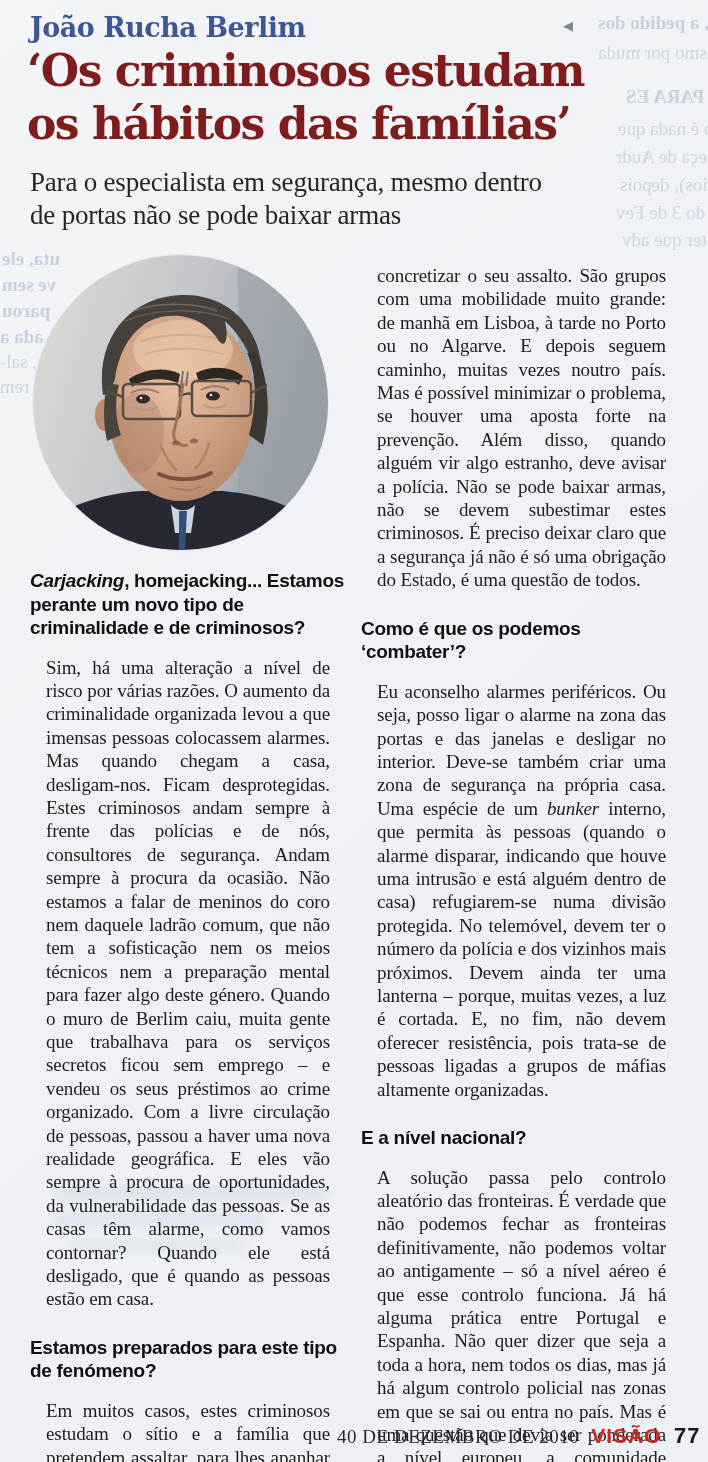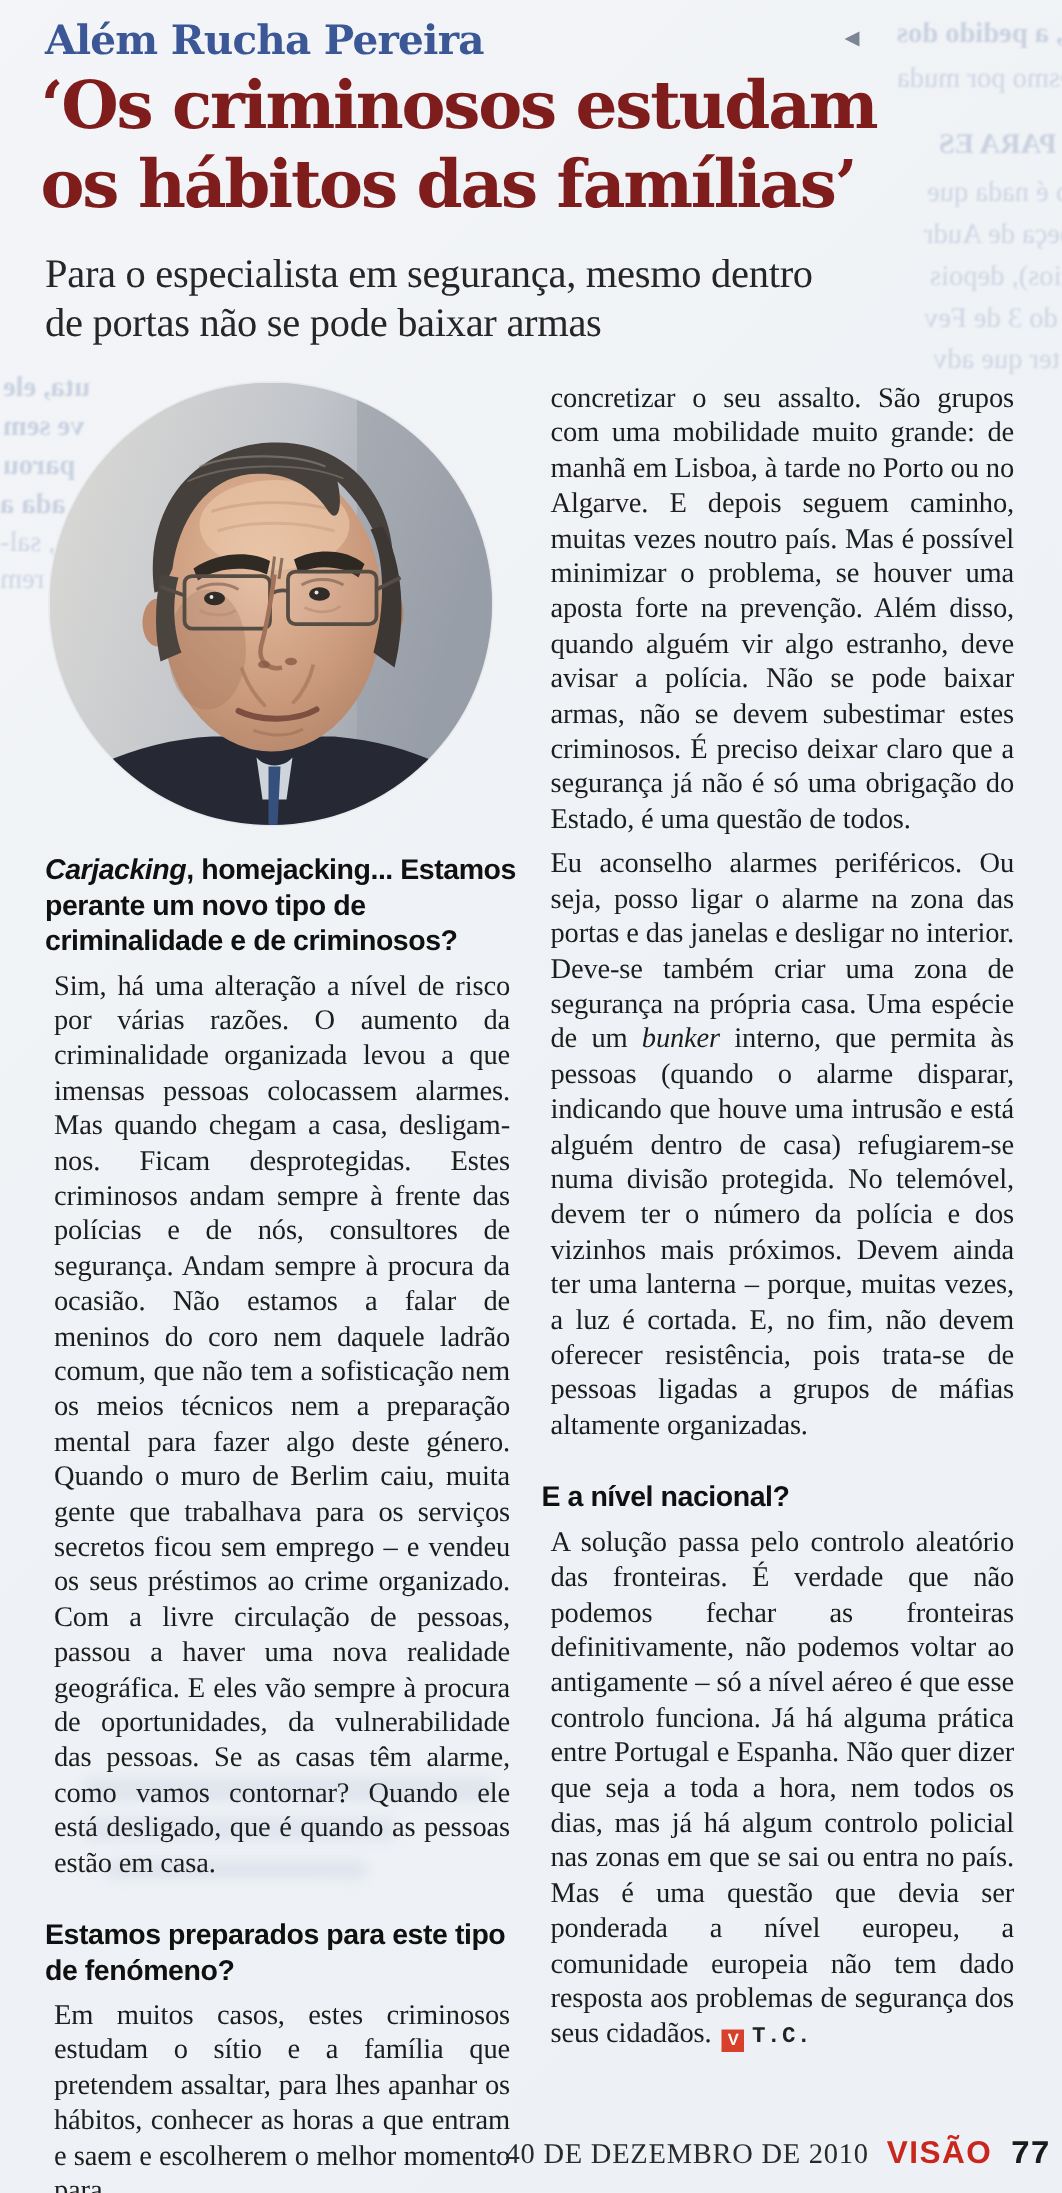--- a/index.html
+++ b/index.html
@@ -36,21 +36,21 @@
   .col-right{left:361px;top:248px;width:321px;}
   .qa-question{
     font-family:"Liberation Sans", sans-serif;font-weight:700;
     font-size:19px;line-height:23.5px;letter-spacing:-0.3px;color:#101010;
     margin:25px 0 5px 0;
   }
   .col > .qa-question:first-child{margin-top:12px;}
   .qa-answer{
     font-family:"Liberation Serif", serif;
     font-size:19px;line-height:23.4px;color:#1d1d1d;
-    text-align:justify;margin:6px;letter-spacing:-0.1px;
+    text-align:justify;margin:16px;letter-spacing:-0.1px;
   }
   .qa-question .em,.qa-answer .em{font-style:italic;}
   .endmark{
     display:inline-block;width:15px;height:15px;margin:0 5px 0 7px;
     background:#d8402c;color:#ffffff;
     font-family:"Liberation Sans", sans-serif;font-weight:700;
     font-size:11px;line-height:15px;text-align:center;
     vertical-align:-2px;
   }
   .credit{
@@ -107,21 +107,21 @@
     <span class="bleed bold" style="left: 2px; top: 300px;">parou</span>
     <span class="bleed bold" style="left: 0px; top: 326px;">ada a</span>
     <span class="bleed" style="left: 0px; top: 351px;">, sal-</span>
     <span class="bleed" style="left: 0px; top: 376px;">rem</span>
   </div>
 <span class="bleed-arrow">◀</span>
 <div class="smudge" style="left:55px;top:1185px;width:275px;height:16px;"></div>
 <div class="smudge" style="left:55px;top:1212px;width:210px;height:15px;"></div>
 <div class="smudge" style="left:70px;top:1240px;width:175px;height:13px;"></div>
 
-<div class="kicker">Além Rucha Pereira</div>
+<div class="kicker">João Rucha Berlim</div>
 <div class="headline">
   <div>‘Os criminosos estudam</div>
   <div>os hábitos das famílias’</div>
 </div>
 <div class="standfirst">
   <div>Para o especialista em segurança, mesmo dentro</div>
   <div>de portas não se pode baixar armas</div>
 </div>
 
 <div class="portrait">
@@ -198,20 +198,21 @@
 </div>
 
 <div class="col col-left">
     <div class="qa-question"><span class="em">Carjacking</span><span>, homejacking... Estamos perante um novo tipo de criminalidade e de criminosos?</span></div>
     <div class="qa-answer"><span>Sim, há uma alteração a nível de risco por várias razões. O aumento da criminalidade organizada levou a que imensas pessoas colocassem alarmes. Mas quando chegam a casa, desligam-nos. Ficam desprotegidas. Estes criminosos andam sempre à frente das polícias e de nós, consultores de segurança. Andam sempre à procura da ocasião. Não estamos a falar de meninos do coro nem daquele ladrão comum, que não tem a sofisticação nem os meios técnicos nem a preparação mental para fazer algo deste género. Quando o muro de Berlim caiu, muita gente que trabalhava para os serviços secretos ficou sem emprego – e vendeu os seus préstimos ao crime organizado. Com a livre circulação de pessoas, passou a haver uma nova realidade geográfica. E eles vão sempre à procura de oportunidades, da vulnerabilidade das pessoas. Se as casas têm alarme, como vamos contornar? Quando ele está desligado, que é quando as pessoas estão em casa.</span></div>
     <div class="qa-question"><span>Estamos preparados para este tipo de fenómeno?</span></div>
     <div class="qa-answer"><span>Em muitos casos, estes criminosos estudam o sítio e a família que pretendem assaltar, para lhes apanhar os hábitos, conhecer as horas a que entram e saem e escolherem o melhor momento para</span></div>
   </div>
 <div class="col col-right">
     <div class="qa-answer"><span>concretizar o seu assalto. São grupos com uma mobilidade muito grande: de manhã em Lisboa, à tarde no Porto ou no Algarve. E depois seguem caminho, muitas vezes noutro país. Mas é possível minimizar o problema, se houver uma aposta forte na prevenção. Além disso, quando alguém vir algo estranho, deve avisar a polícia. Não se pode baixar armas, não se devem subestimar estes criminosos. É preciso deixar claro que a segurança já não é só uma obrigação do Estado, é uma questão de todos.</span></div>
+    <div class="qa-question"><span>Como é que os podemos ‘combater’?</span></div>
     <div class="qa-answer"><span>Eu aconselho alarmes periféricos. Ou seja, posso ligar o alarme na zona das portas e das janelas e desligar no interior. Deve-se também criar uma zona de segurança na própria casa. Uma espécie de um </span><span class="em">bunker</span><span> interno, que permita às pessoas (quando o alarme disparar, indicando que houve uma intrusão e está alguém dentro de casa) refugiarem-se numa divisão protegida. No telemóvel, devem ter o número da polícia e dos vizinhos mais próximos. Devem ainda ter uma lanterna – porque, muitas vezes, a luz é cortada. E, no fim, não devem oferecer resistência, pois trata-se de pessoas ligadas a grupos de máfias altamente organizadas.</span></div>
     <div class="qa-question"><span>E a nível nacional?</span></div>
     <div class="qa-answer"><span>A solução passa pelo controlo aleatório das fronteiras. É verdade que não podemos fechar as fronteiras definitivamente, não podemos voltar ao antigamente – só a nível aéreo é que esse controlo funciona. Já há alguma prática entre Portugal e Espanha. Não quer dizer que seja a toda a hora, nem todos os dias, mas já há algum controlo policial nas zonas em que se sai ou entra no país. Mas é uma questão que devia ser ponderada a nível europeu, a comunidade europeia não tem dado resposta aos problemas de segurança dos seus cidadãos.</span><span class="endmark">V</span><span class="credit">T.C.</span></div>
   </div>
 
 <div class="footer">
   <span class="footer-date">40 DE DEZEMBRO DE 2010</span>
   <span class="footer-mag">VISÃO</span>
   <span class="footer-num">77</span>
 </div>

